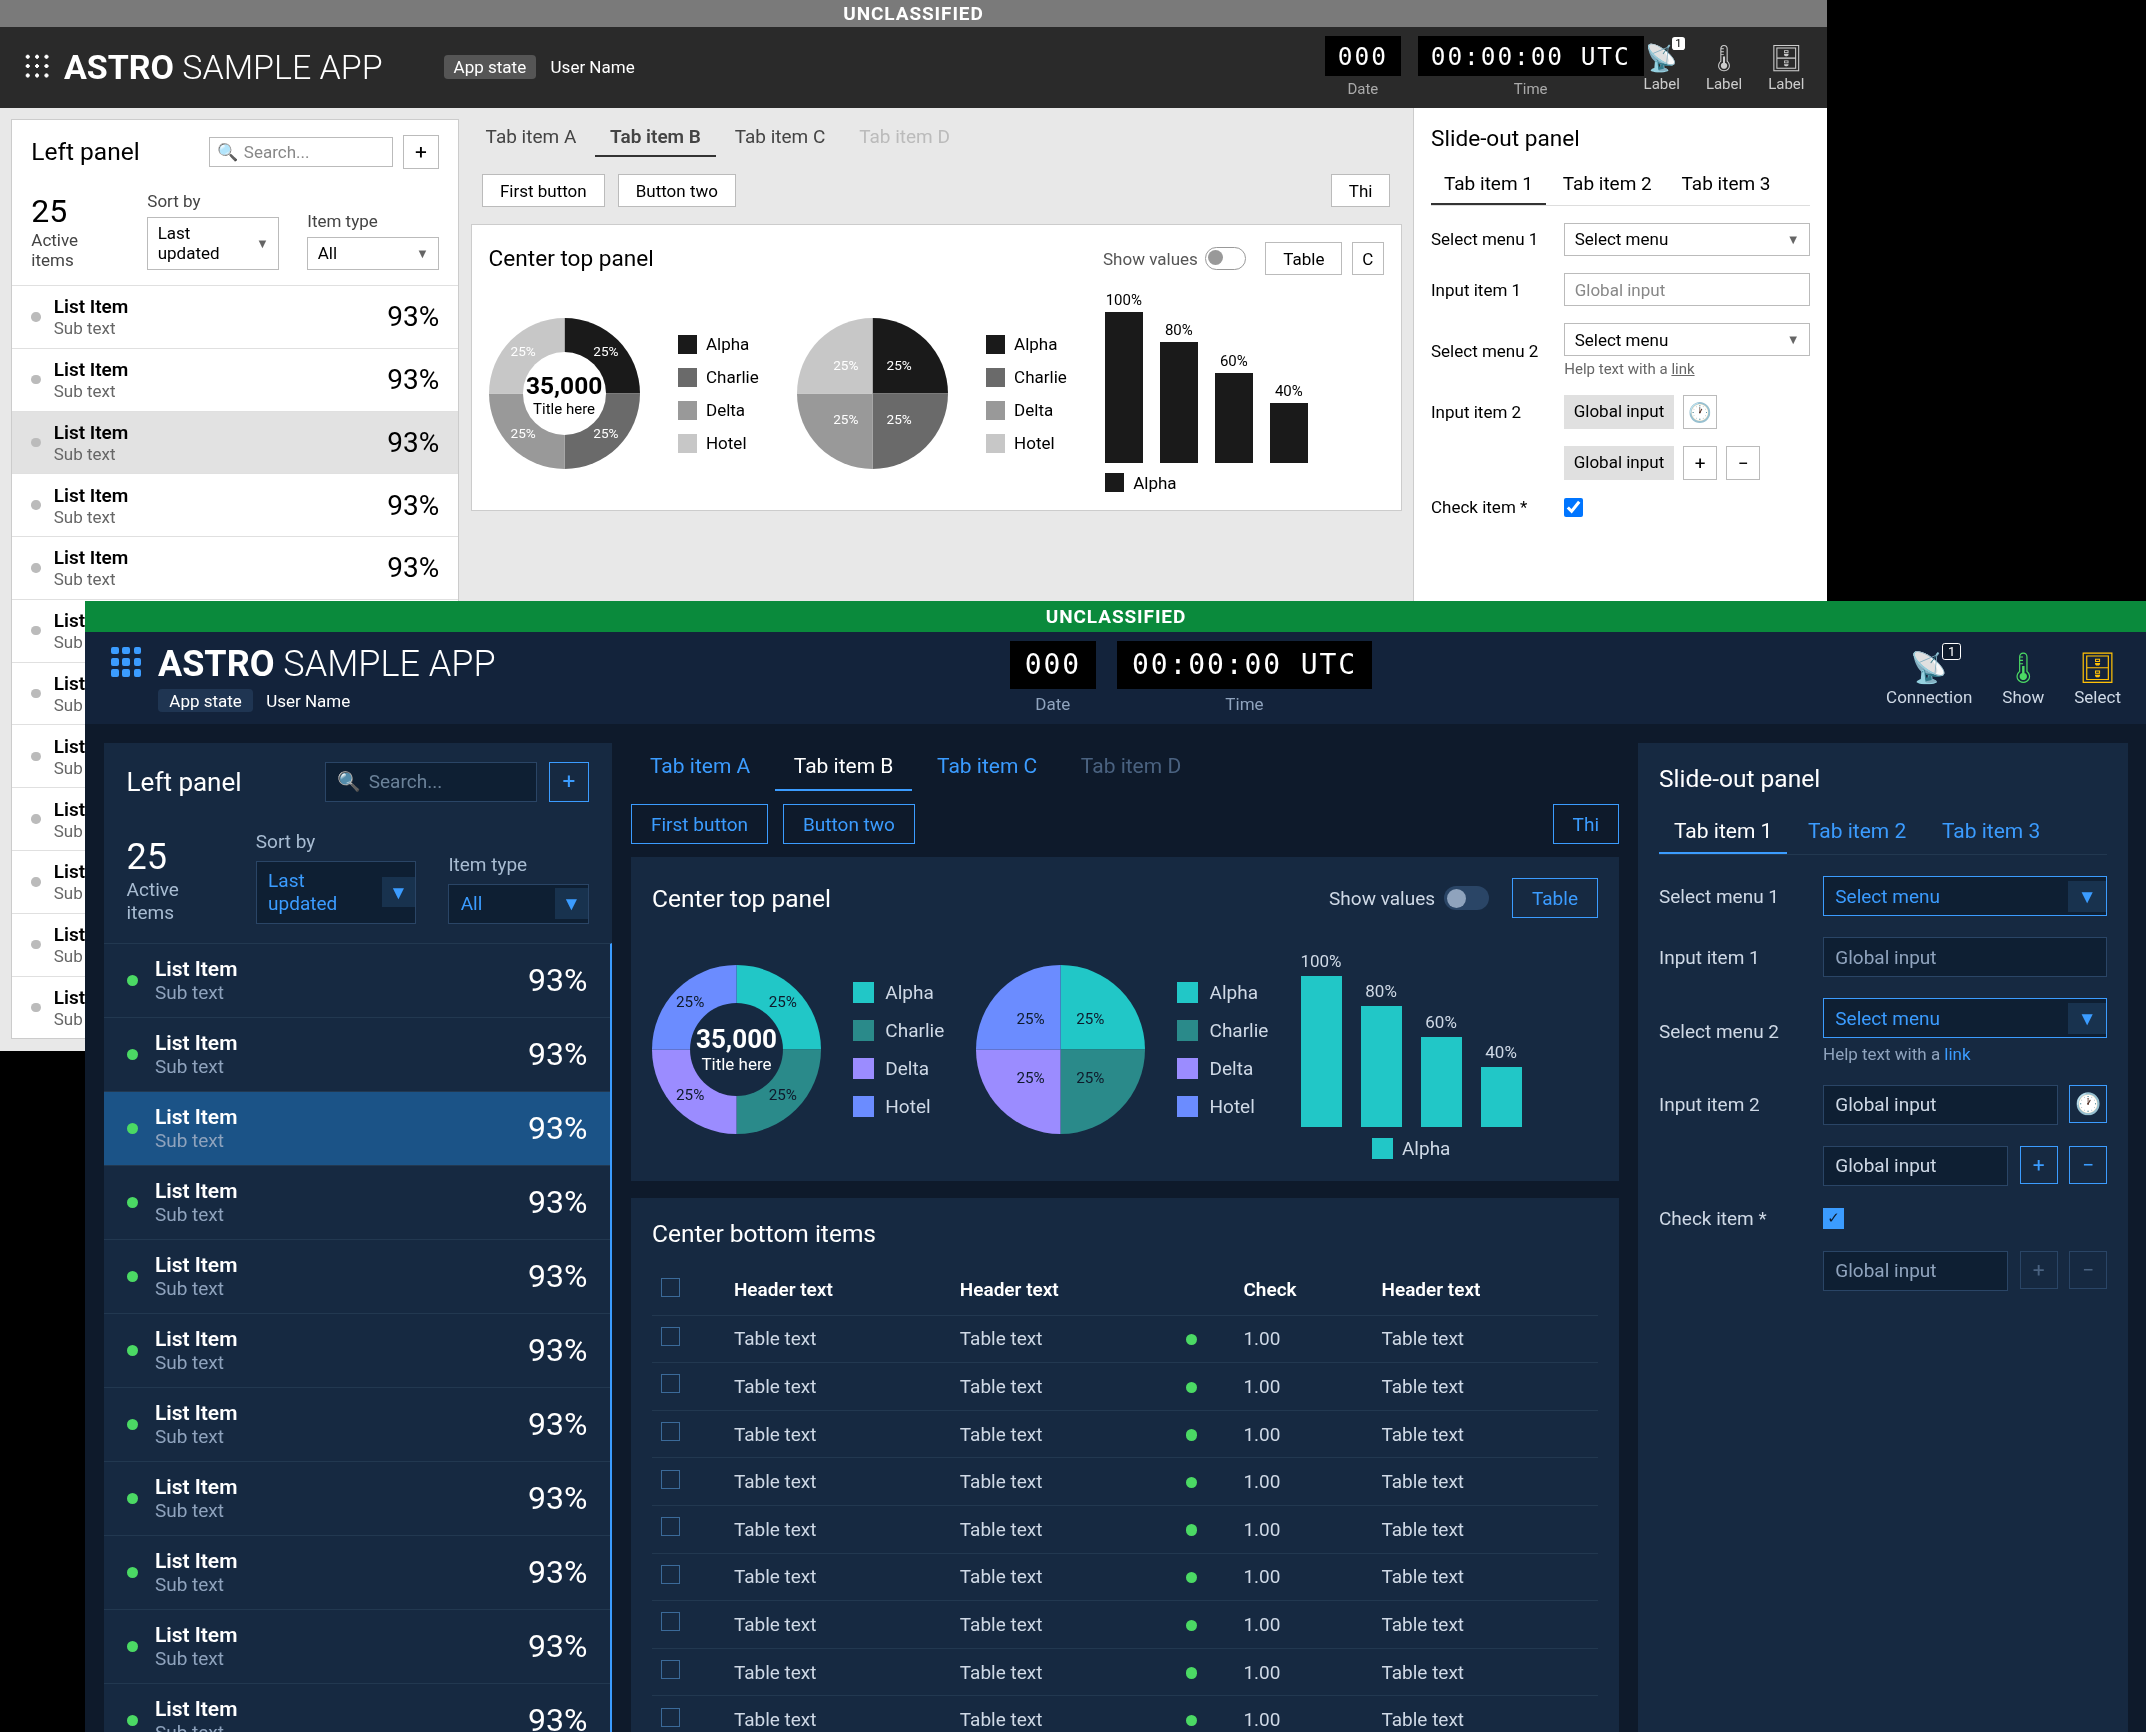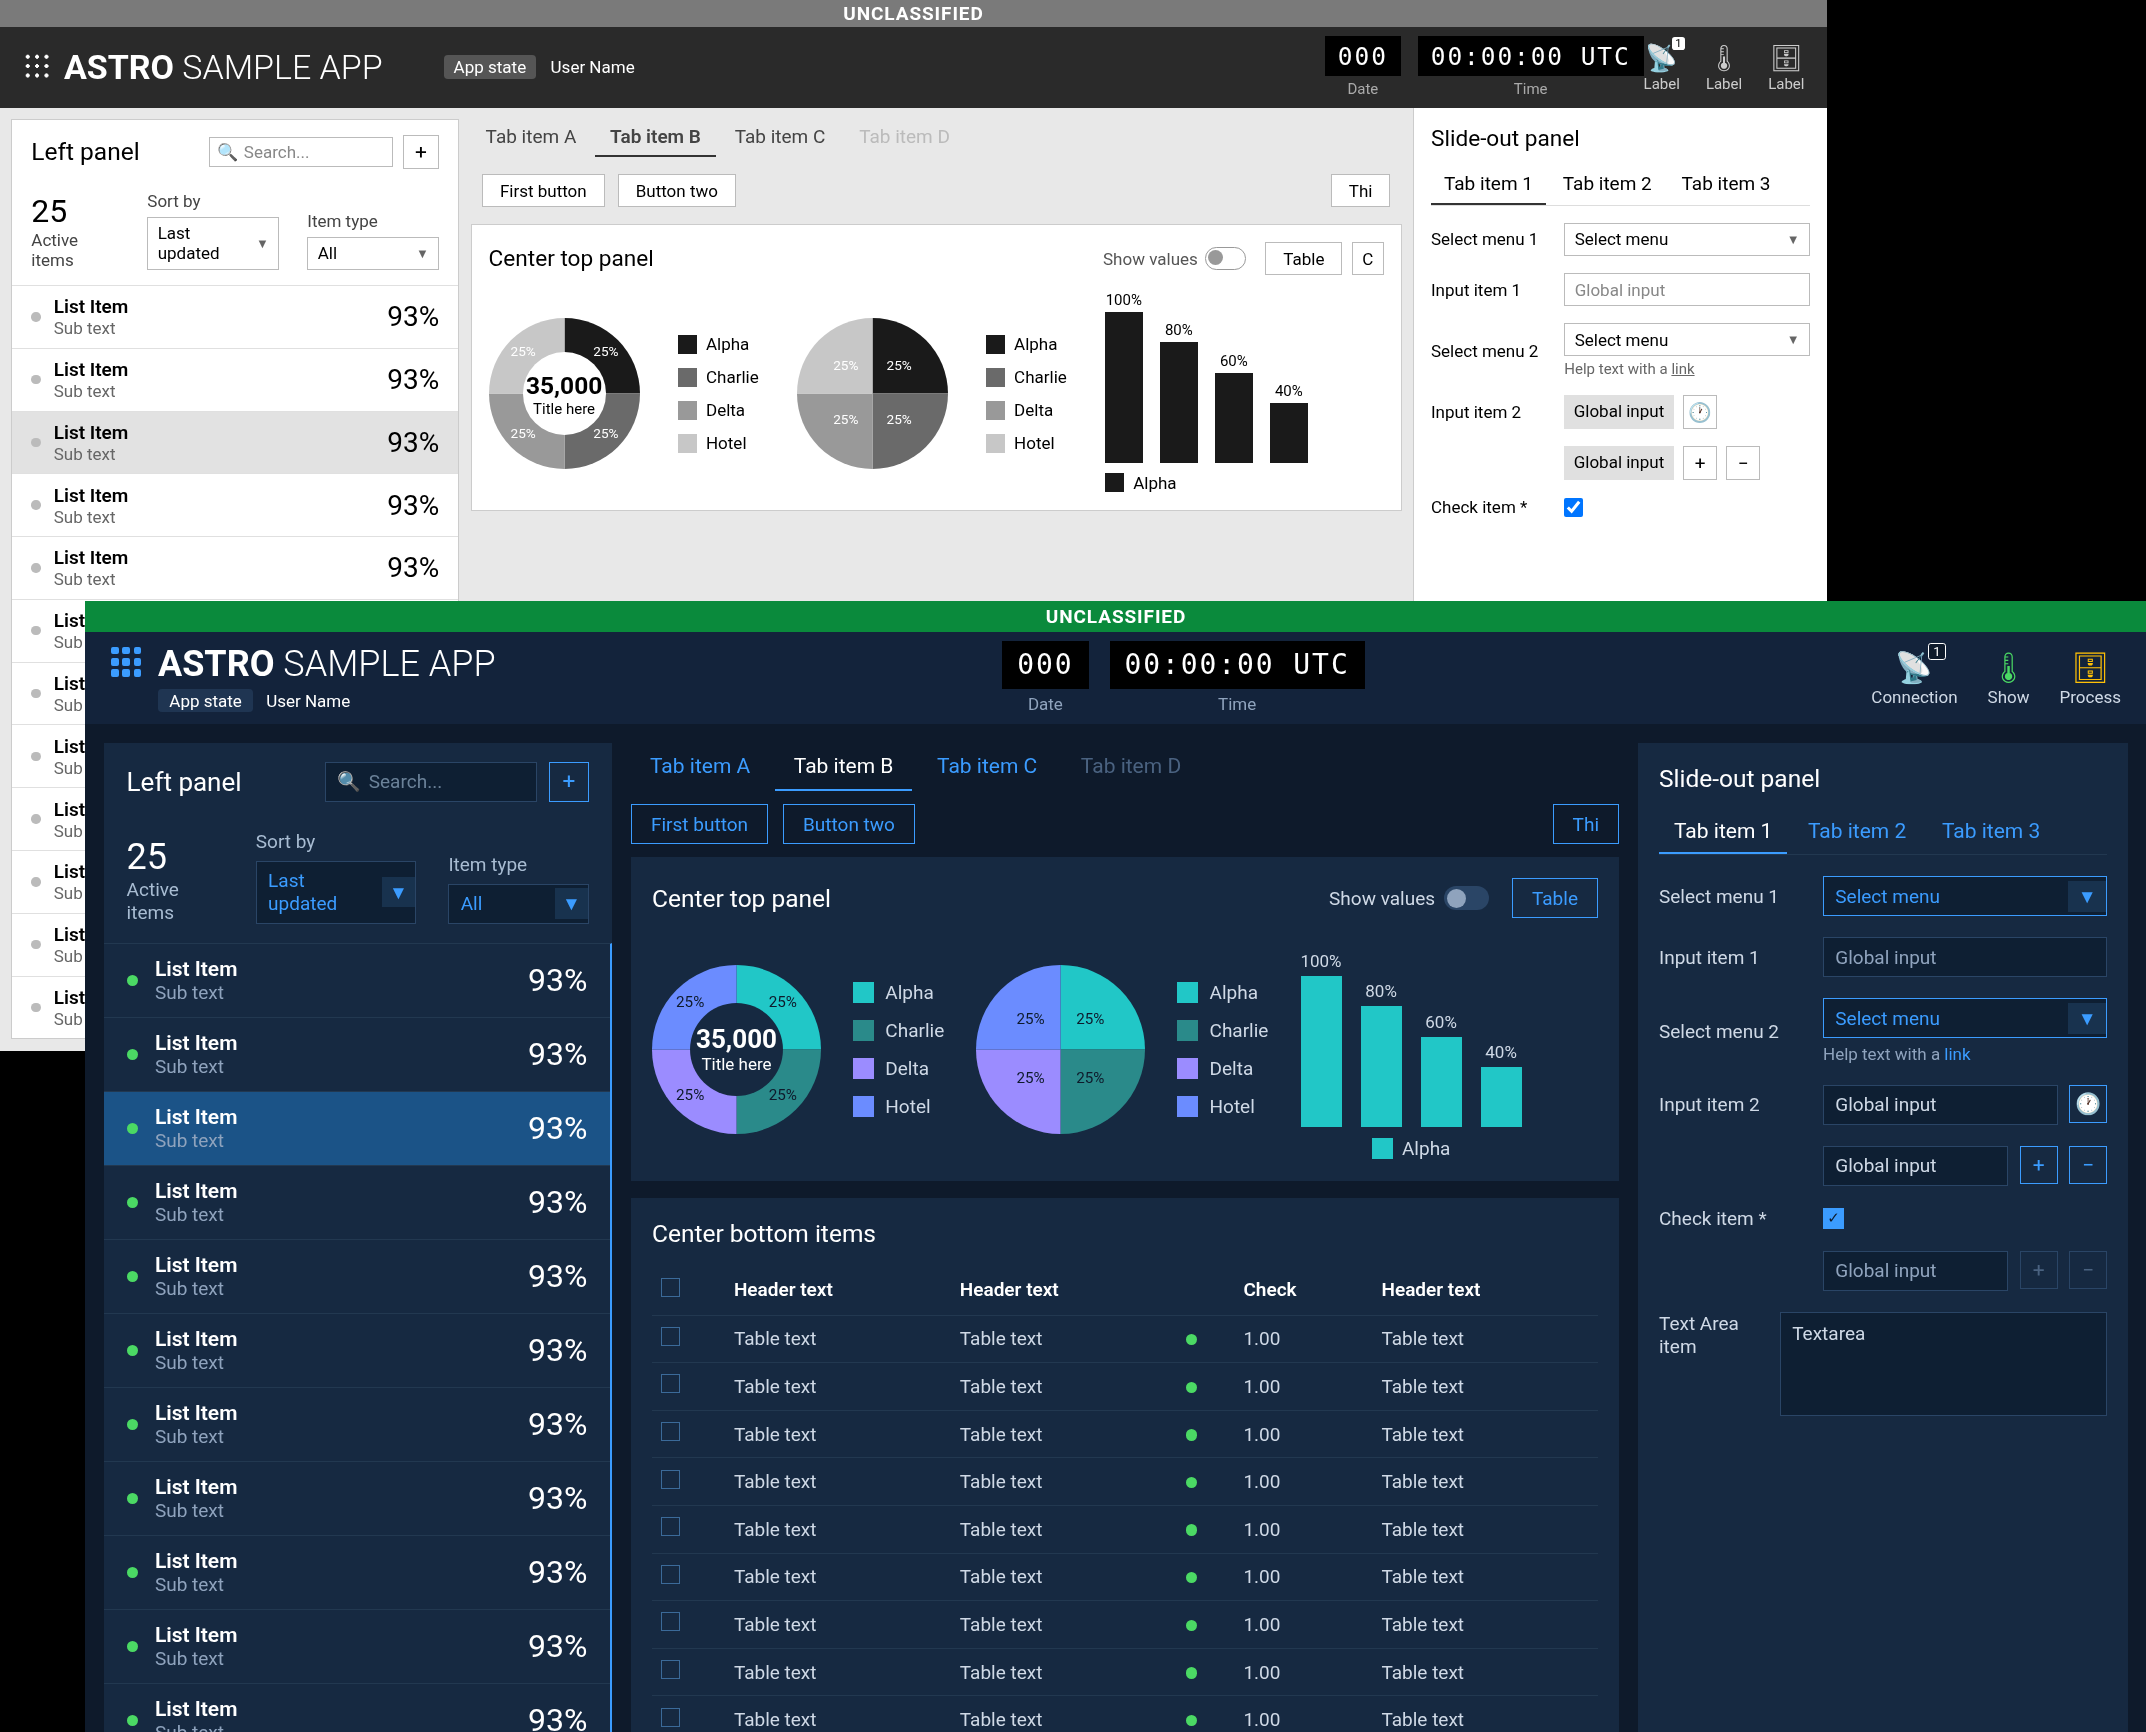--- a/index.html
+++ b/index.html
@@ -561,21 +561,21 @@
         <div class="status-item">
           <div class="status-icon" style="color:#ffc107">📡<span class="badge1">1</span></div>
           <div>Connection</div>
         </div>
         <div class="status-item">
           <div class="status-icon" style="color:#4bd964">🌡</div>
           <div>Show</div>
         </div>
         <div class="status-item">
           <div class="status-icon" style="color:#ffc107">🗄</div>
-          <div>Process</div>
+          <div>Select</div>
         </div>
       </div>
   </div>
   <div class="body">
     <div class="leftp">
       <div class="lp-head">
         <div class="lp-title">Left panel</div>
         <div class="search">🔍 <span style="margin-left:7.5px">Search...</span></div>
         <button class="addbtn">+</button>
       </div>
@@ -940,22 +940,18 @@
           <div class="chk">✓</div>
         </div>
       <div class="form-row">
           <div class="form-lbl"></div>
           <div class="form-ctl" style="display:flex;gap:11.3px">
             <div class="inp" style="flex:1">Global input</div>
             <button class="icnbtn dis">+</button>
             <button class="icnbtn dis">−</button>
           </div>
         </div>
-      <div class="form-row" style="align-items:flex-start">
-          <div class="form-lbl">Text Area item</div>
-          <textarea class="ta" style="">Textarea</textarea>
-        </div>
 
     </div>
   </div>
 
 </div>
 
 
 </body></html>

